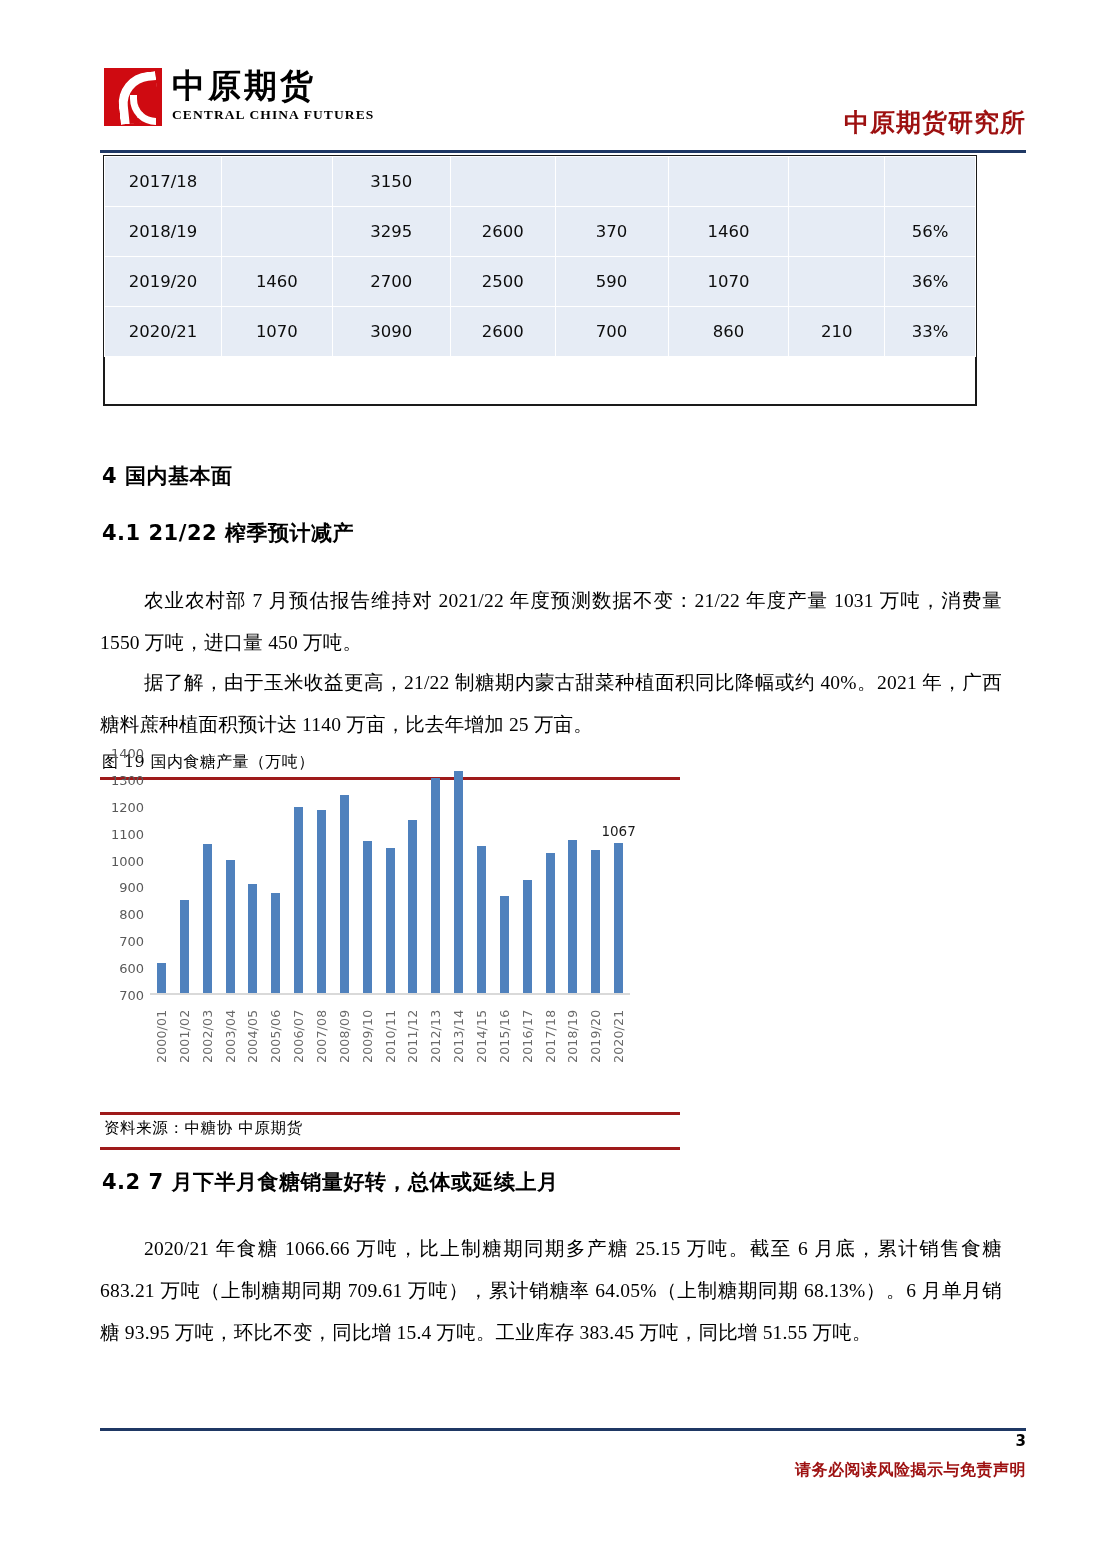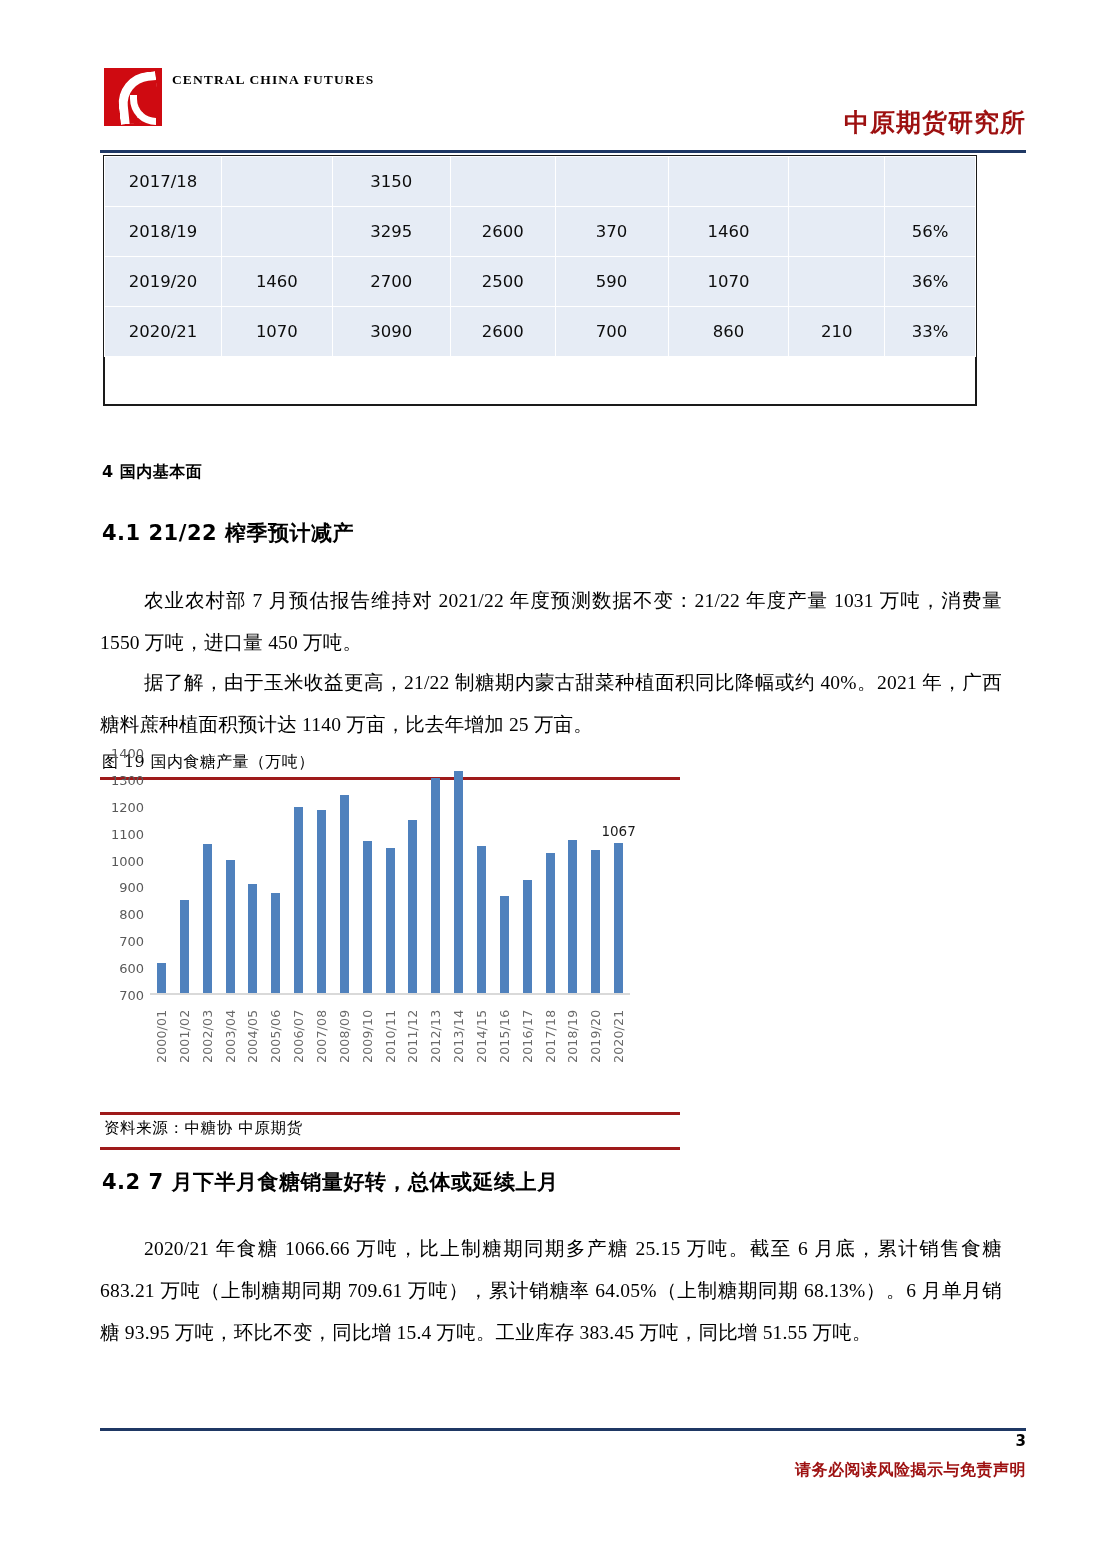--- a/index.html
+++ b/index.html
@@ -138,21 +138,21 @@
     left: 975px; top: 155px;
     width: 2px; height: 251px;
     background: #1a1a1a;
   }
 
   
   .h1-sec {
     position: absolute;
     left: 102px;
     font-family: "DejaVu Sans", sans-serif;
-    font-size: 16px;
+    font-size: 21px;
     font-weight: bold;
     color: #000000;
     letter-spacing: 0.5px;
   }
   .h2-sec {
     position: absolute;
     left: 102px;
     font-family: "DejaVu Sans", sans-serif;
     font-size: 21px;
     font-weight: bold;
@@ -322,20 +322,21 @@
 <body>
 
 <div class="page-header">
   <div class="logo-block">
     <div class="logo-mark">
       <div class="sq"></div>
       <div class="hook"></div>
       <div class="hook2"></div>
     </div>
     <div class="logo-text">
+      <div class="logo-cn">中原期货</div>
       <div class="logo-en">CENTRAL CHINA FUTURES</div>
     </div>
   </div>
   <div class="header-right">中原期货研究所</div>
 </div>
 <div class="header-rule"></div>
 
 <div class="table-top-edge"></div>
 <div class="table-left-edge"></div>
 <div class="table-right-edge"></div>

